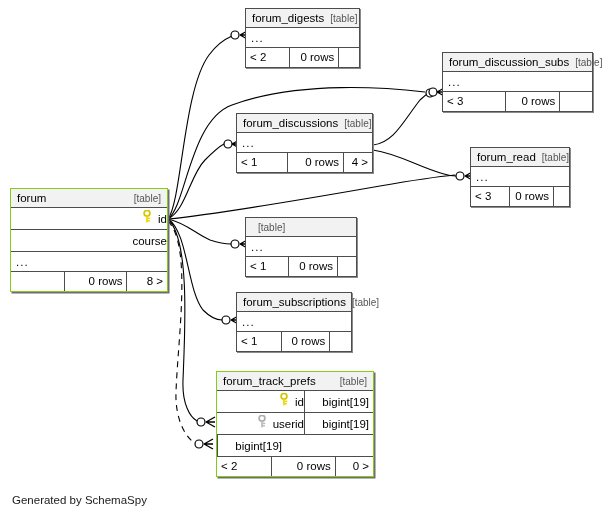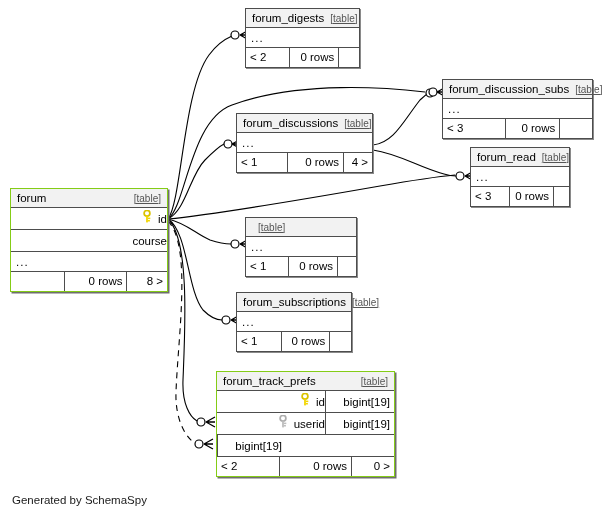--- a/index.html
+++ b/index.html
@@ -47,21 +47,21 @@
     height: 19px;
     line-height: 19px;
     padding: 0 6px;
     display: flex;
     align-items: center;
     justify-content: space-between;
     white-space: nowrap;
     box-sizing: border-box;
   }
   .tbl .hdr .tname { font-size: 11.5px; }
-  .tbl .hdr .ttype { font-size: 10px; color: #555555; padding-left: 6px; text-decoration: underline; }
+  .tbl .hdr .ttype { font-size: 10px; color: #555555; padding-left: 6px; }
   .tbl .row {
     height: 22px;
     line-height: 22px;
     border-bottom: 1px solid #4d4d4d;
     display: flex;
     align-items: center;
     box-sizing: border-box;
     background: #ffffff;
     white-space: nowrap;
   }
@@ -218,21 +218,21 @@
       <span class="ttype">[table]</span>
     </div>
     <div class="row ellipsis">...</div>
     <div class="foot">
       <div class="c left" style="width:44px;">&lt; 2</div>
       <div class="c mid" style="width:50px;">0 rows</div>
       <div class="c right" style="width:21px;"></div>
     </div>
   </div>
 
-  <div class="tbl" style="left:442px; top:79px; width:151px;">
+  <div class="tbl" style="left:442px; top:52px; width:151px;">
     <div class="hdr">
       <span class="tname">forum_discussion_subs</span>
       <span class="ttype">[table]</span>
     </div>
     <div class="row ellipsis">...</div>
     <div class="foot">
       <div class="c left" style="width:70px;">&lt; 3</div>
       <div class="c mid" style="width:60px;">0 rows</div>
       <div class="c right" style="width:36px;"></div>
     </div>
@@ -282,21 +282,21 @@
       <span class="ttype">[table]</span>
     </div>
     <div class="row ellipsis">...</div>
     <div class="foot">
       <div class="c left" style="width:56px;">&lt; 1</div>
       <div class="c mid" style="width:62px;">0 rows</div>
       <div class="c right" style="width:26px;"></div>
     </div>
   </div>
 
-  <div class="tbl focal" style="left:216px; top:371px; width:179px;">
+  <div class="tbl focal" style="left:216px; top:371px; width:158px;">
     <div class="hdr">
       <span class="tname">forum_track_prefs</span>
       <span class="ttype">[table]</span>
     </div>
     <div class="row">
       <span class="colname">
         <span class="keyicon"><svg width="10" height="13" viewBox="0 0 10 13">
               <circle cx="5" cy="3.2" r="2.9" fill="none" stroke="#d9c200" stroke-width="1.7"></circle>
               <rect x="4.1" y="5.4" width="1.8" height="7" fill="#f2d600"></rect>
               <rect x="5.9" y="7.6" width="2.4" height="1.5" fill="#f2d600"></rect>

